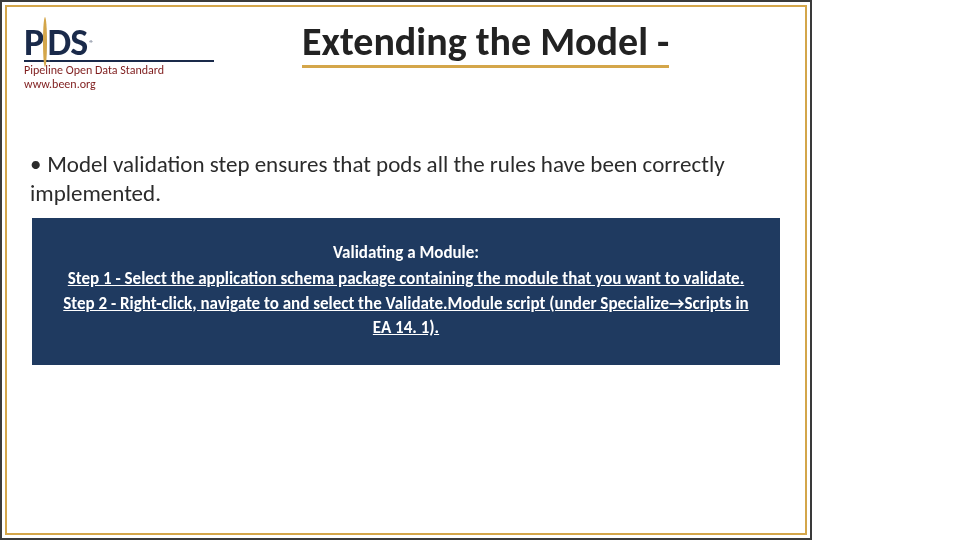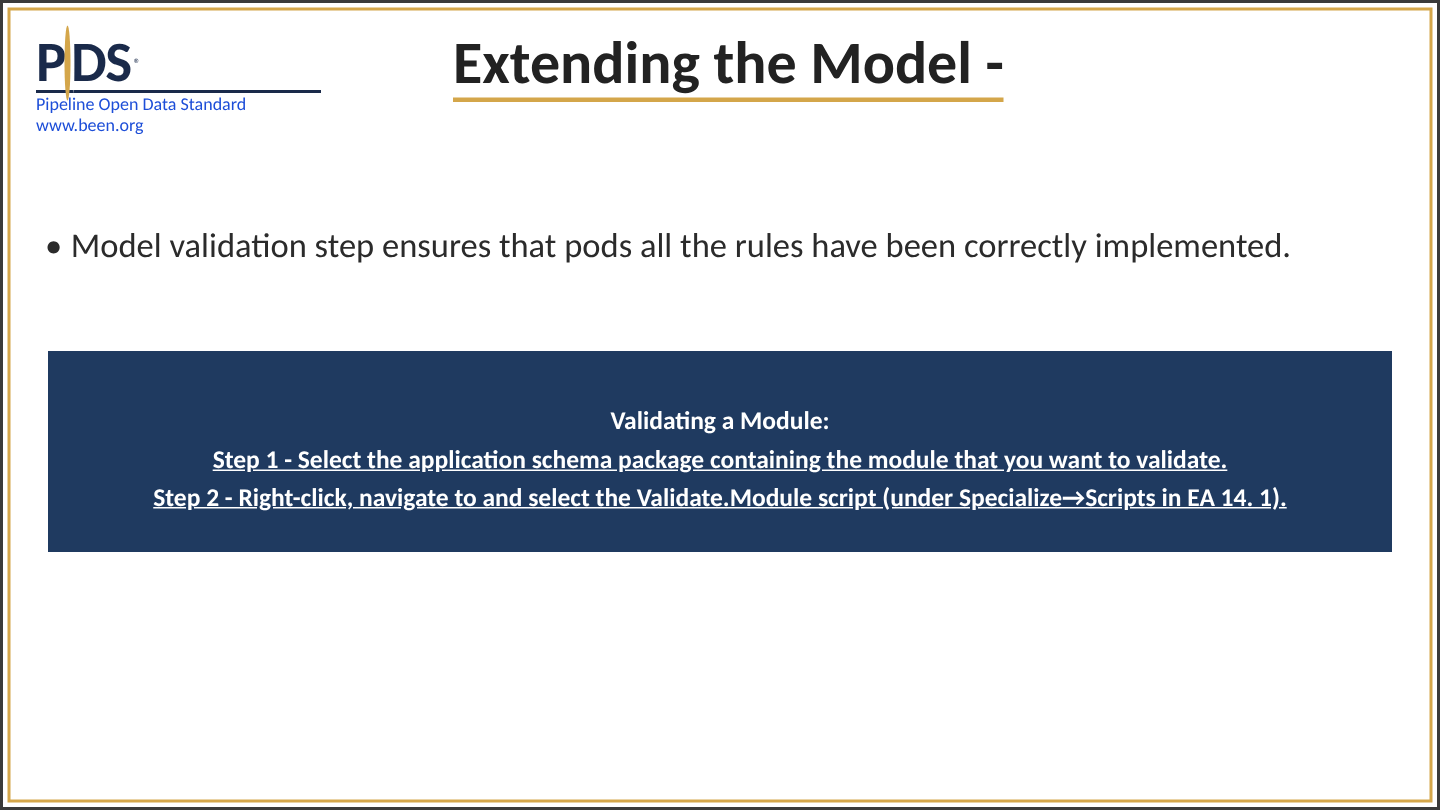--- a/index.html
+++ b/index.html
@@ -1,18 +1,18 @@
 <!DOCTYPE html>
 <html><head>
 <meta charset="utf-8">
 <style>
   * { margin: 0; padding: 0; box-sizing: border-box; }
   html, body { width: 960px; height: 540px; font-family: Calibri, 'Segoe UI', Arial, sans-serif; background: #fff; }
   .slide {
-    width: 960px; height: 540px; position: relative;
+    width: 812px; height: 540px; position: relative;
     border: 2px solid #3a3a3a;
     background: #fff;
   }
   .inner-border {
     position: absolute; inset: 3px;
     border: 2px solid #d4a64a;
     pointer-events: none;
   }
   .logo-block {
     position: absolute; top: 24px; left: 22px;
@@ -26,35 +26,35 @@
     border: 2px solid #d4a64a;
     position: relative; flex: 0 0 auto;
   }
   .globe::after{
     content:""; position:absolute; inset:3px;
     border:1px solid rgba(255,255,255,.4); border-radius:50%;
   }
   .pods-word { font-weight: 900; font-size: 38px; color: #1a2a4a; letter-spacing: -1px; line-height: .85;}
   .pods-word .p{display:inline-block;}
   .logo-rule { border-top: 2px solid #1a2a4a; margin: 2px 0 2px 0; }
-  .logo-sub { font-size: 12px; color: #1d4ed8; line-height: 1.15; }
+  .logo-sub { font-size: 12px; color: #7f1d1d; line-height: 1.15; }
   .logo-trade { font-size: 9px; vertical-align: super; color:#1a2a4a;}
   .title {
     position: absolute; top: 18px; left: 256px; right: 40px;
     font-size: 40px; font-weight: 800; color: #222; line-height: 1.12;
   }
   .title .underline { display:inline-block; border-bottom: 3px solid #d4a64a; padding-bottom: 0px; margin-left: 44px;}
   .bullet-area {
     position: absolute; top: 148px; left: 28px; right: 40px;
     font-size: 23px; color: #2b2b2b; line-height: 1.25;
   }
   .bullet-area .dot { display:inline-block; width:12px;}
   .callout {
-    position: absolute; top: 232px; left: 30px; right: 30px;
-    background: #1f3a60; color: #fff; padding: 36px 22px 24px;
+    position: absolute; top: 216px; left: 30px; right: 30px;
+    background: #1f3a60; color: #fff; padding: 24px 22px 24px;
     min-height: 110px;
   }
   .callout-title { text-align: center; font-weight: 700; font-size: 17px; margin-bottom: 4px;}
   .callout-step { text-align: center; font-weight: 700; font-size: 17px; line-height: 1.45; text-decoration: underline;}
 </style>
 </head>
 <body>
 
 <div class="slide">
   <div class="inner-border"></div>

